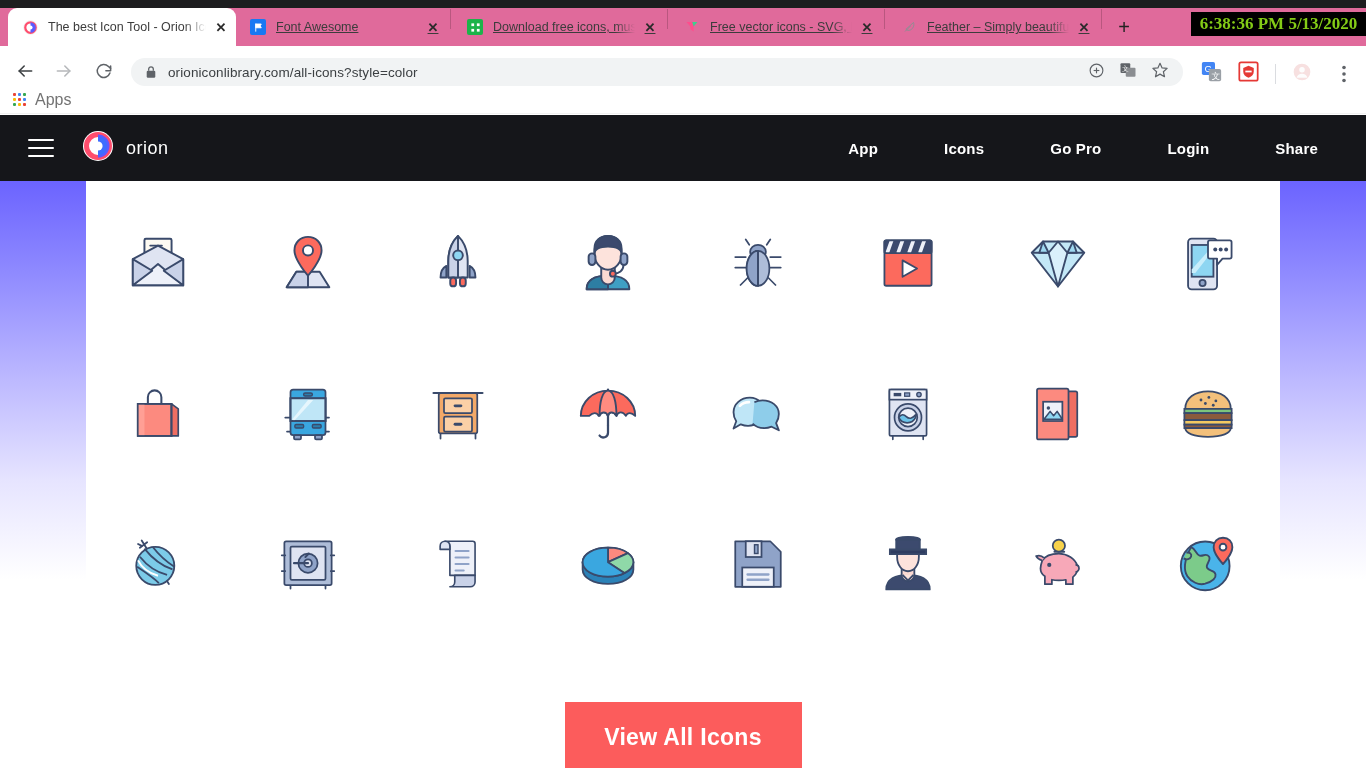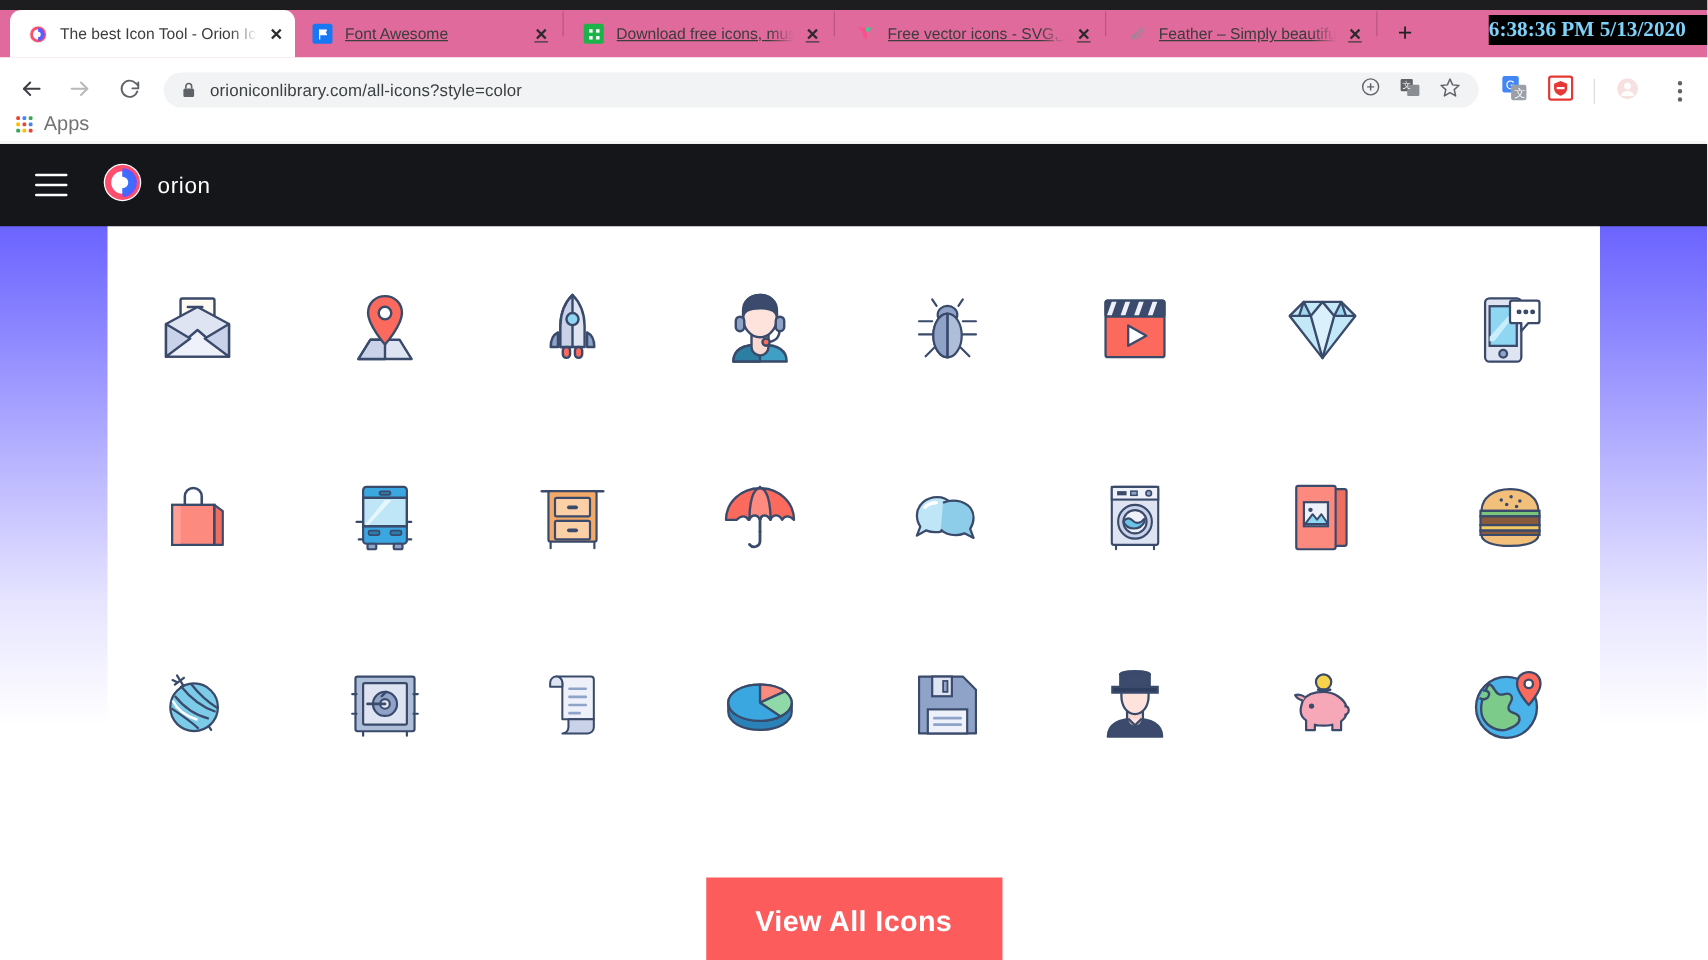--- a/index.html
+++ b/index.html
@@ -79,26 +79,26 @@
     margin: 0 0 5px 6px;
     display: flex; align-items: center; justify-content: center;
     color: #222; font-size: 20px; font-weight: 300;
   }
 
   .timestamp {
     position: absolute;
     top: 12px; left: 1191px;
     width: 175px; height: 24px;
     background: #000000;
-    color: #7dd3fc;
+    color: #84cc16;
     font-family: "Liberation Serif", serif;
     font-weight: bold;
     font-size: 17px;
     line-height: 24px;
-    text-align: left;
+    text-align: center;
     letter-spacing: 0px;
     z-index: 40;
   }
 
   .toolbar {
     height: 40px;
     background: #ffffff;
     display: flex;
     align-items: flex-end;
     padding: 0 10px;
@@ -419,20 +419,27 @@
           <svg width="32" height="32" viewBox="0 0 32 32">
             <circle cx="16" cy="16" r="15" fill="#ffffff"></circle>
             <circle cx="16" cy="16" r="11.5" fill="none" stroke="#ff4d6d" stroke-width="5"></circle>
             <path d="M16 4.5a11.5 11.5 0 0 1 0 23z" fill="#5b5bff"></path>
             <path d="M16 6.6a9.4 9.4 0 0 1 0 18.8z" fill="#3d6dff"></path>
             <circle cx="16" cy="16" r="4.6" fill="#ffffff"></circle>
           </svg>
         </span>
         <span class="brand-name">orion</span>
       </span>
+      <span class="sitenav-links">
+        <a href="#">App</a>
+        <a href="#">Icons</a>
+        <a href="#">Go Pro</a>
+        <a href="#">Login</a>
+        <a href="#">Share</a>
+      </span>
     </div>
 
     <div class="icon-grid">
 
       <div class="icon-cell">
         <span>
         <svg width="62" height="62" viewBox="0 0 64 64">
           <rect x="18" y="6" width="28" height="24" rx="1.5" fill="#fdfaf2" stroke="#3a4a6b" stroke-width="2"></rect>
           <line x1="24" y1="13" x2="36" y2="13" stroke="#3a4a6b" stroke-width="2" stroke-linecap="round"></line>
           <line x1="24" y1="19" x2="40" y2="19" stroke="#3a4a6b" stroke-width="2" stroke-linecap="round"></line>

